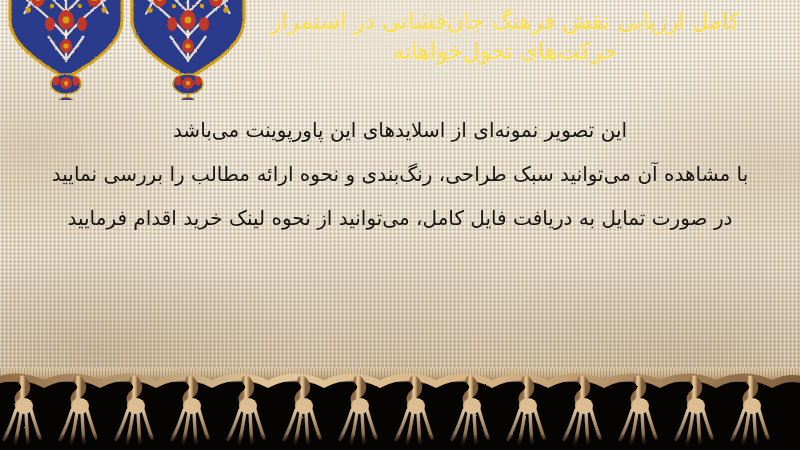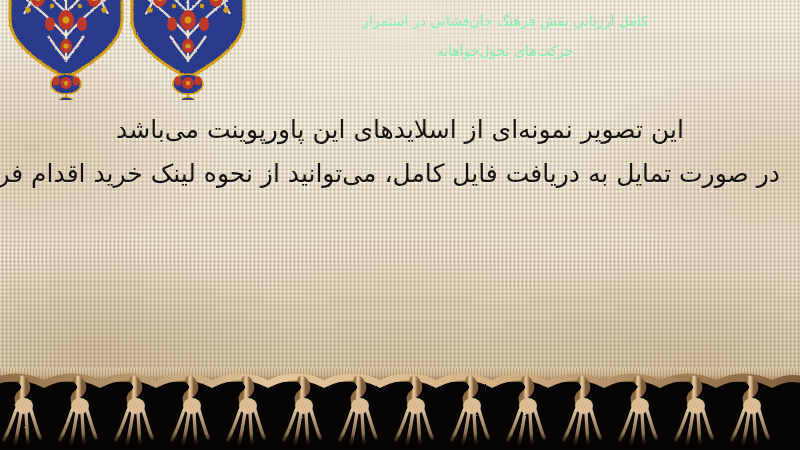--- a/index.html
+++ b/index.html
@@ -67,40 +67,40 @@
   
   .title-block {
     position: absolute;
     left: 225px;
     top: 6px;
     width: 560px;
     text-align: center;
     direction: rtl;
   }
   .title-line {
-    font-size: 14px;
+    font-size: 23px;
     line-height: 30px;
-    color: #86efac;
+    color: #fde047;
     font-weight: 400;
     letter-spacing: 0.2px;
     text-shadow: 0 1px 0 rgba(255,255,255,0.35);
     white-space: nowrap;
   }
 
   
   .body-block {
     position: absolute;
     left: 20px;
     top: 108px;
     width: 760px;
     text-align: center;
     direction: rtl;
   }
   .body-line {
-    font-size: 25px;
+    font-size: 20px;
     line-height: 44px;
     color: #17130f;
     font-weight: 400;
     letter-spacing: 0.1px;
     text-shadow: 0 1px 0 rgba(255,255,255,0.32);
     white-space: nowrap;
   }
 
   
   .fringe-zone {
@@ -284,20 +284,21 @@
     </div>
   </div>
 
   <div class="title-block">
     <div class="title-line">کامل ارزیابی نقش فرهنگ جان‌فشانی در استمرار</div>
     <div class="title-line">حرکت‌های تحول‌خواهانه</div>
   </div>
 
   <div class="body-block">
     <div class="body-line">این تصویر نمونه‌ای از اسلایدهای این پاورپوینت می‌باشد</div>
+    <div class="body-line">با مشاهده آن می‌توانید سبک طراحی، رنگ‌بندی و نحوه ارائه مطالب را بررسی نمایید</div>
     <div class="body-line">در صورت تمایل به دریافت فایل کامل، می‌توانید از نحوه لینک خرید اقدام فرمایید</div>
   </div>
 
   <div class="fringe-zone">
     <div class="fringe-edge"></div>
     <div class="tassels">
       <svg width="800" height="78" viewBox="0 0 800 78" xmlns="http://www.w3.org/2000/svg" aria-hidden="true">
         <defs>
           <linearGradient id="ropeG" x1="0" y1="0" x2="1" y2="0">
             <stop offset="0%" stop-color="#8d6a43"></stop>

